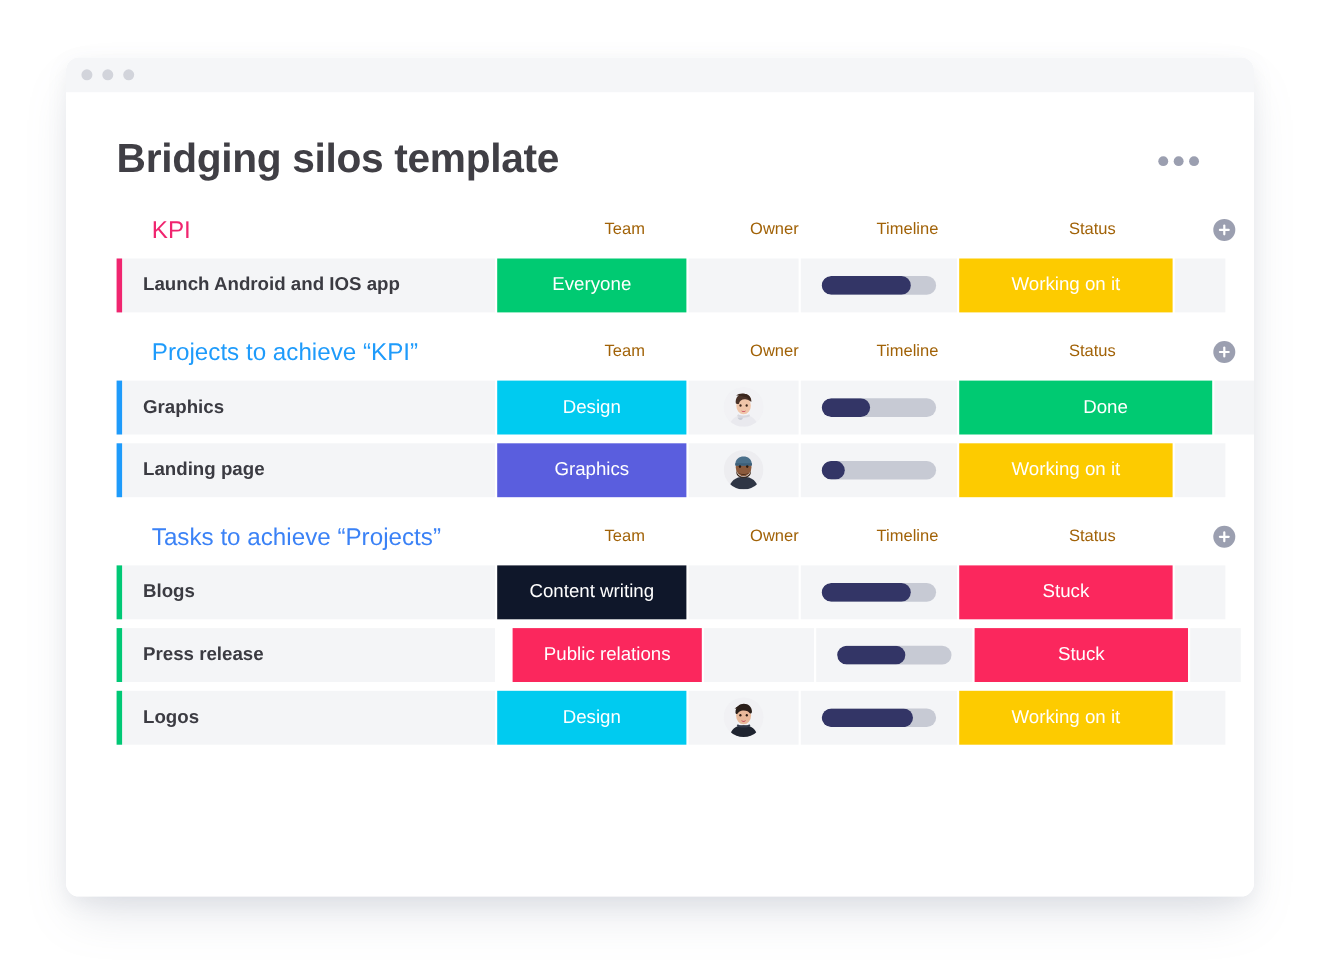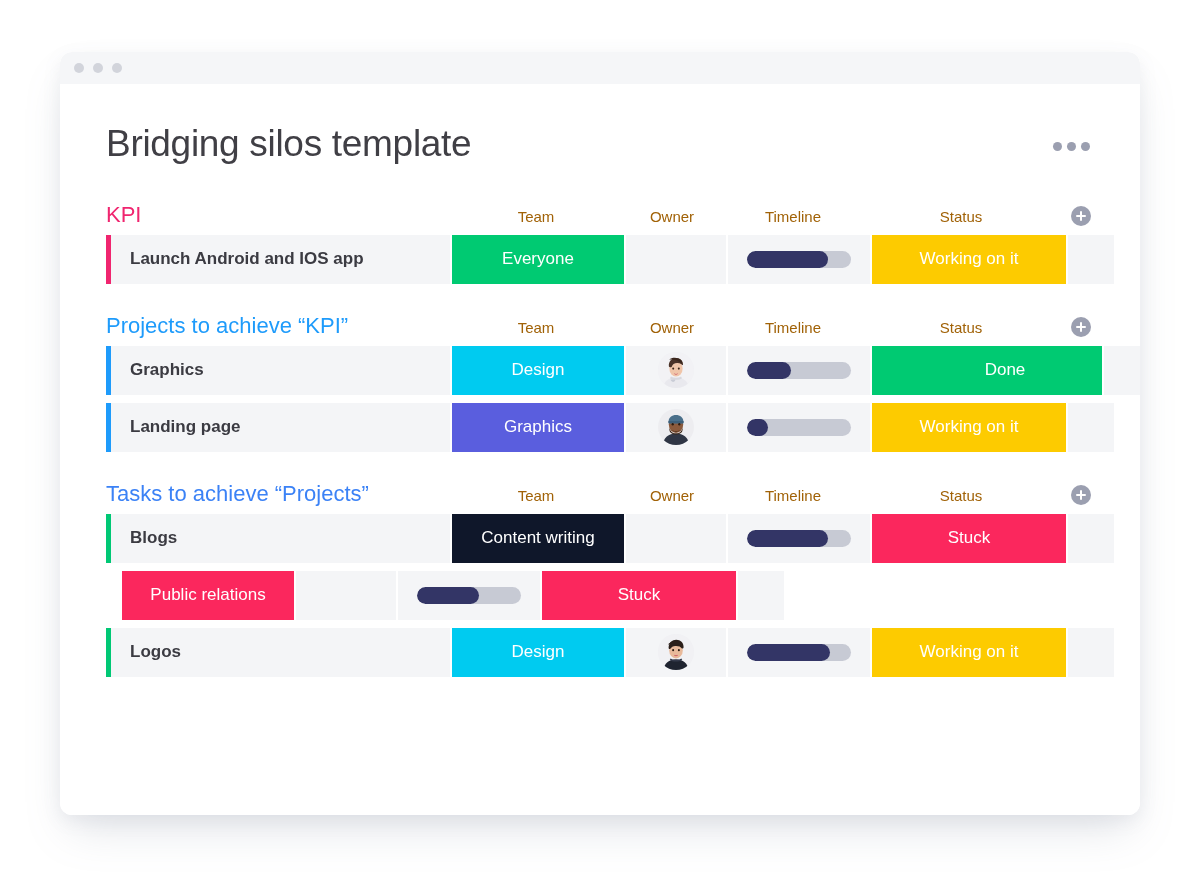--- a/index.html
+++ b/index.html
@@ -52,21 +52,21 @@
   
   #board-header {
     display: flex;
     align-items: flex-start;
     justify-content: space-between;
     padding: 40px 50px 0 46px;
   }
   #page-title {
     font-size: 37px;
     color: #403f45;
-    font-weight: 400;
+    font-weight: 700;
     letter-spacing: -0.3px;
     line-height: 1.1;
     margin: 0;
   }
   #overflow-menu {
     display: flex;
     gap: 5px;
     margin-top: 18px;
     cursor: pointer;
   }
@@ -75,22 +75,23 @@
     border-radius: 50%;
     background: #9b9fb0;
   }
 
   
   #groups { padding: 0 46px; margin-top: 28px; }
   .group { margin-bottom: 20px; }
 
   .group-head {
     display: flex;
-    align-items: flex-end;
+    align-items: center;
     height: 34px;
+    margin-left: 32px;
   }
   .group-title {
     font-size: 22px;
     font-weight: 400;
     width: 344px;
     flex: 0 0 344px;
     line-height: 1;
     padding-bottom: 1px;
   }
   .col-head {
@@ -363,20 +364,24 @@
               <div class="cell-owner"></div>
               <div class="cell-timeline">
                 <div class="tl-track">
                   <div class="tl-fill" style="width: 78%;"></div>
                 </div>
               </div>
               <div class="cell-status" style="background: rgb(251, 39, 93);">Stuck</div>
               <div class="cell-blank"></div>
             </div>
             <div class="row">
+              <div class="cell-name">
+                <span class="row-color" style="background: rgb(0, 200, 117);"></span>
+                <span class="row-name-text">Press release</span>
+              </div>
               <div class="cell-team" style="background: rgb(251, 39, 93); margin-left: 16px;">Public relations</div>
               <div class="cell-owner"></div>
               <div class="cell-timeline">
                 <div class="tl-track">
                   <div class="tl-fill" style="width: 60%;"></div>
                 </div>
               </div>
               <div class="cell-status" style="background: rgb(251, 39, 93);">Stuck</div>
               <div class="cell-blank"></div>
             </div>

